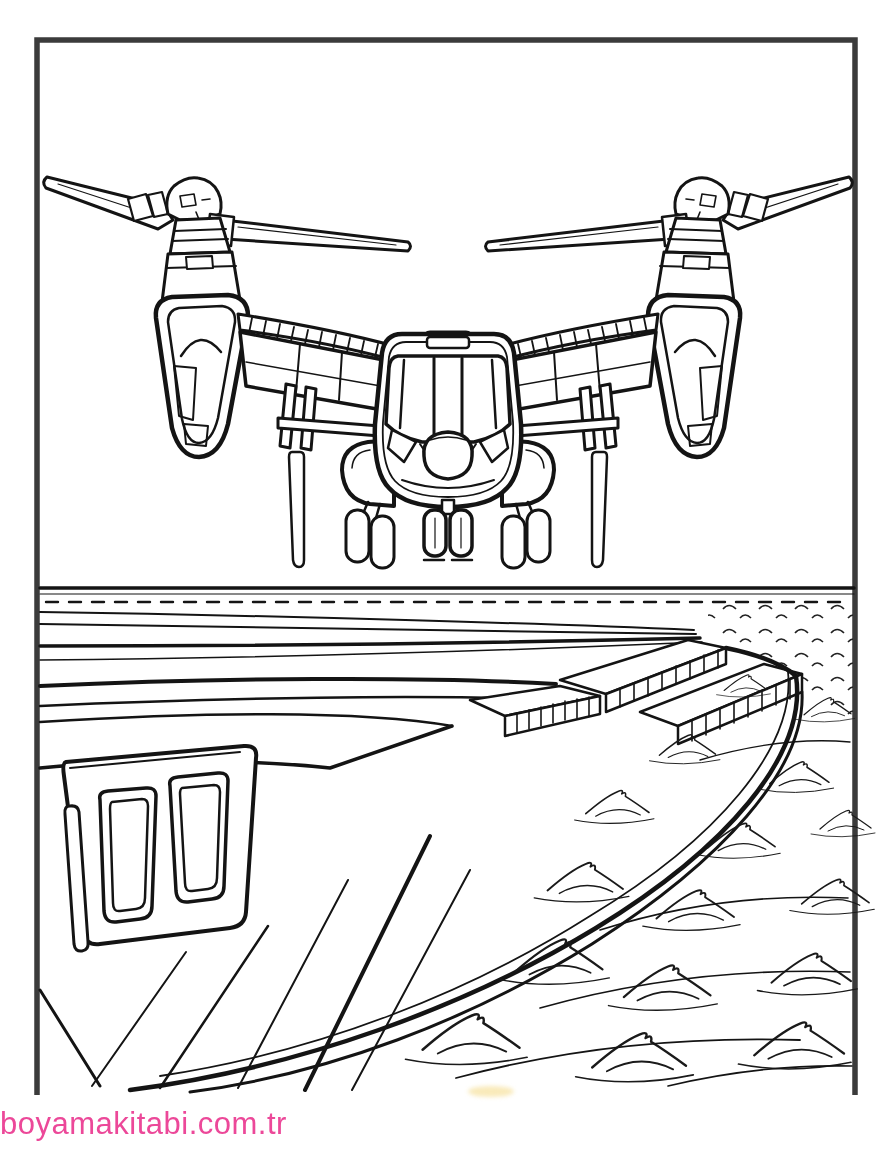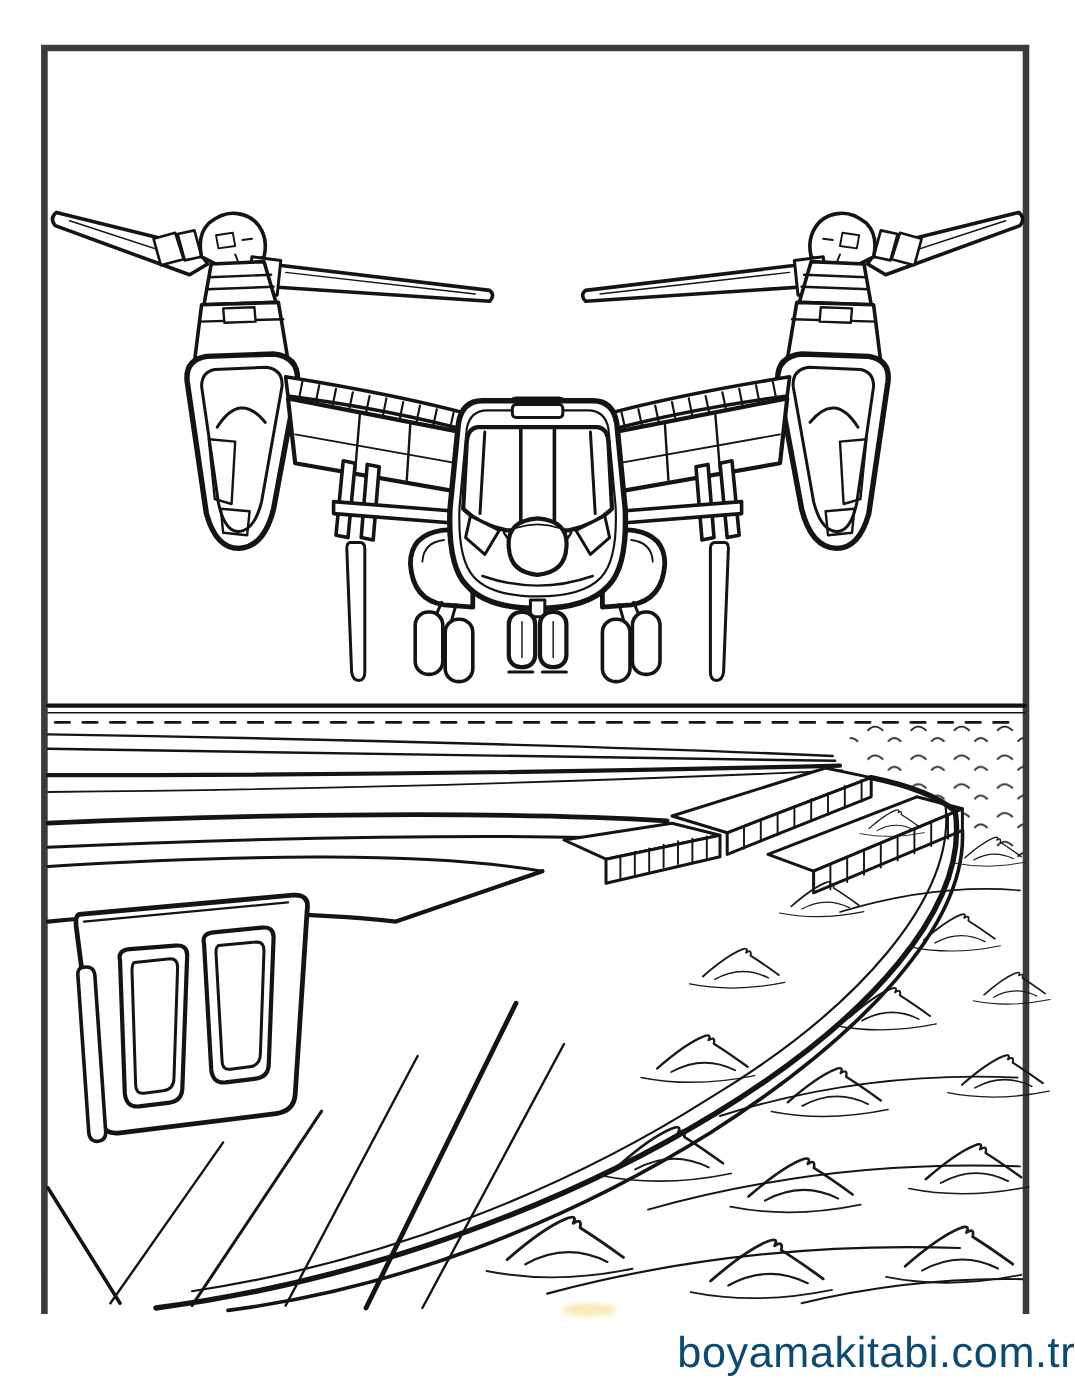--- a/index.html
+++ b/index.html
@@ -1,20 +1,20 @@
 <!DOCTYPE html>
 <html><head>
 <meta charset="utf-8">
 <style>
   html,body{margin:0;padding:0;background:#ffffff;}
   .page{position:relative;width:896px;height:1152px;background:#ffffff;overflow:hidden;
         font-family:"Liberation Sans",sans-serif;}
   .art{position:absolute;left:0;top:0;}
-  .caption{position:absolute;left:0;top:1106px;width:100%;text-align:right;
-           font-size:36px;letter-spacing:.5px;color:#0c4a6e;}
+  .caption{position:absolute;left:0;top:1106px;width:100%;text-align:left;
+           font-size:31px;letter-spacing:.5px;color:#ec4899;}
   .smudge{position:absolute;left:468px;top:1086px;width:46px;height:11px;border-radius:50%;
           background:rgba(240,200,74,.38);filter:blur(2px);}
   svg *{vector-effect:none;}
 </style>
 </head>
 <body>
 
 <div class="page">
 
 <svg class="art" width="896" height="1152" viewBox="0 0 896 1152">

